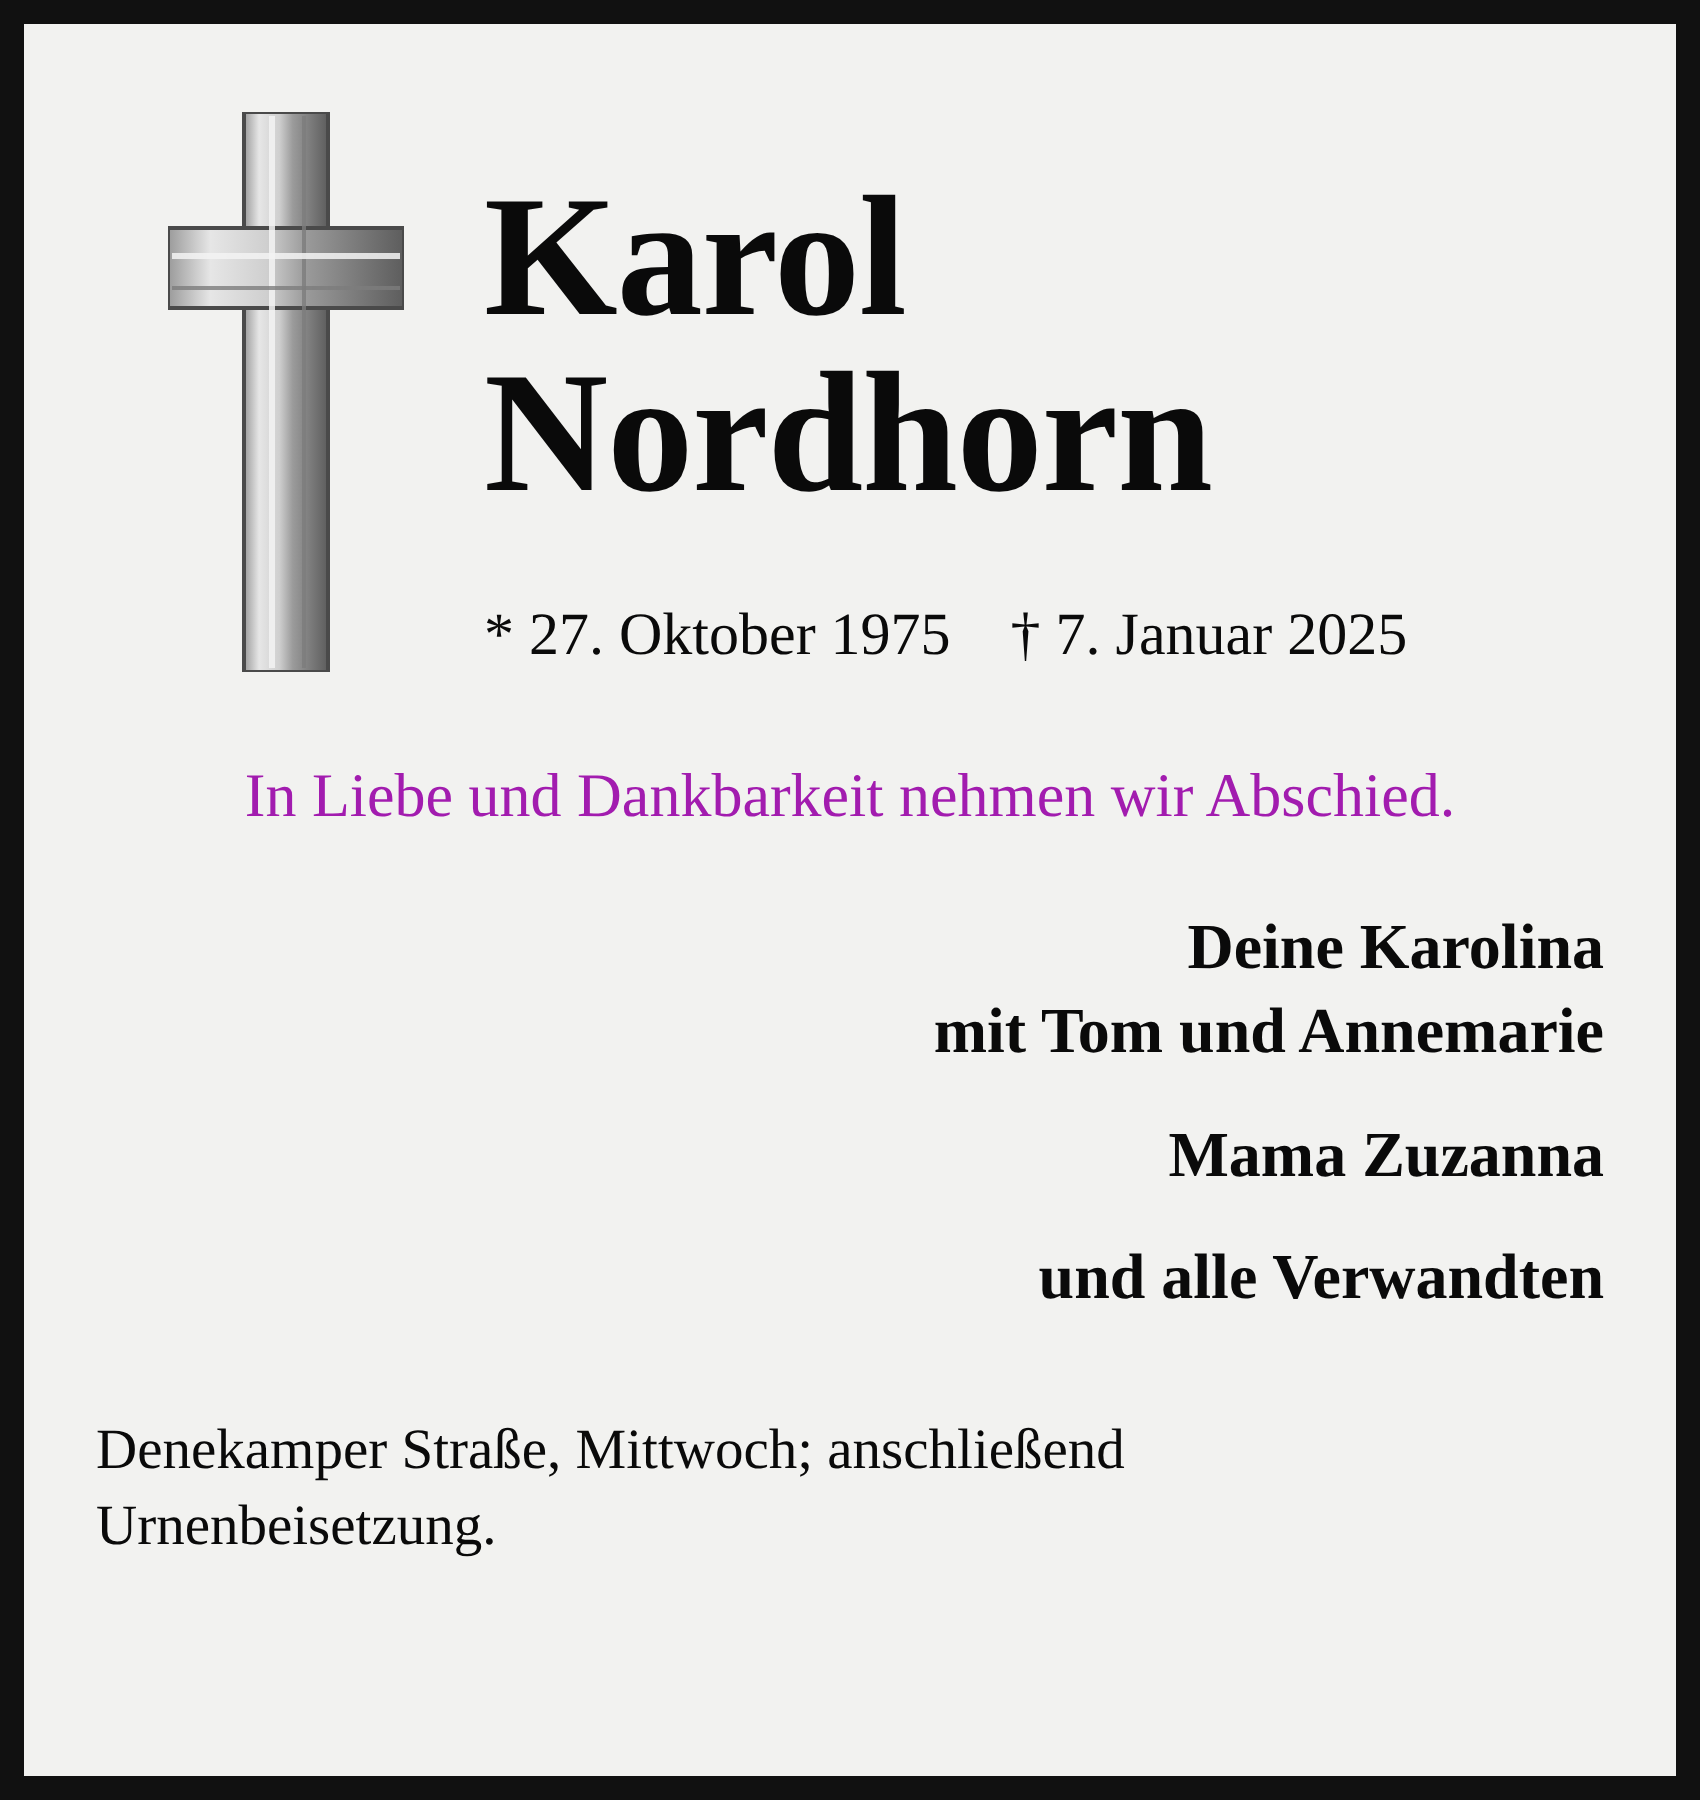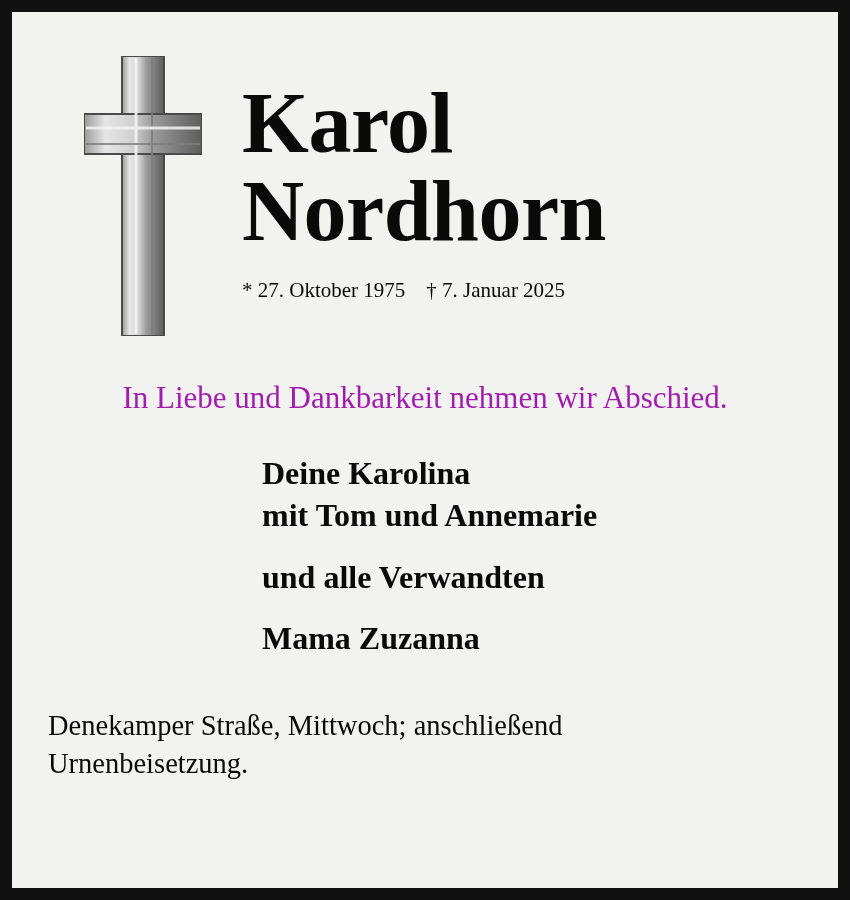--- a/index.html
+++ b/index.html
@@ -31,21 +31,21 @@
     height: 100%;
     padding: 34px 36px 24px 36px;
     display: flex;
     flex-direction: column;
   }
 
   
   .header {
     display: flex;
     flex-direction: row;
-    align-items: center;
+    align-items: flex-end;
   }
 
   .cross-wrap {
     width: 190px;
     flex: 0 0 190px;
     display: flex;
     justify-content: center;
     padding-top: 10px;
   }
 
@@ -57,22 +57,22 @@
   .name {
     font-size: 86px;
     font-weight: bold;
     line-height: 1.03;
     letter-spacing: -0.5px;
     margin: 0;
     color: #0a0a0a;
   }
 
   .dates {
-    margin-top: 22px;
-    font-size: 21px;
+    margin-top: 39px;
+    font-size: 30px;
     line-height: 1.2;
     white-space: pre;
     color: #0a0a0a;
   }
 
   
   .lead {
     text-align: center;
     font-size: 31px;
     margin-top: 44px;
@@ -82,20 +82,21 @@
   .family {
     margin-top: 40px;
     padding-left: 214px;
     font-weight: bold;
     font-size: 32px;
     line-height: 1.12;
     color: #0a0a0a;
   }
   .family .line {
     margin-bottom: 6px;
+    text-align: right;
   }
   .family .gap {
     margin-top: 26px;
   }
 
   .ceremony {
     margin-top: 44px;
     font-size: 28.5px;
     line-height: 1.33;
     color: #0a0a0a;
@@ -143,22 +144,22 @@
         <div class="dates">* 27. Oktober 1975    † 7. Januar 2025</div>
       </div>
 
     </div>
 
     <div class="lead">In Liebe und Dankbarkeit nehmen wir Abschied.</div>
 
     <div class="family">
       <div class="line">Deine Karolina</div>
       <div class="line">mit Tom und Annemarie</div>
+      <div class="line gap">Mama Zuzanna</div>
       <div class="line gap">und alle Verwandten</div>
-      <div class="line gap">Mama Zuzanna</div>
     </div>
 
     <div class="ceremony">
       <div class="cline">Denekamper Straße, Mittwoch; anschließend</div>
       <div class="cline">Urnenbeisetzung.</div>
     </div>
 
     <div class="spacer"></div>
 
   </div>

